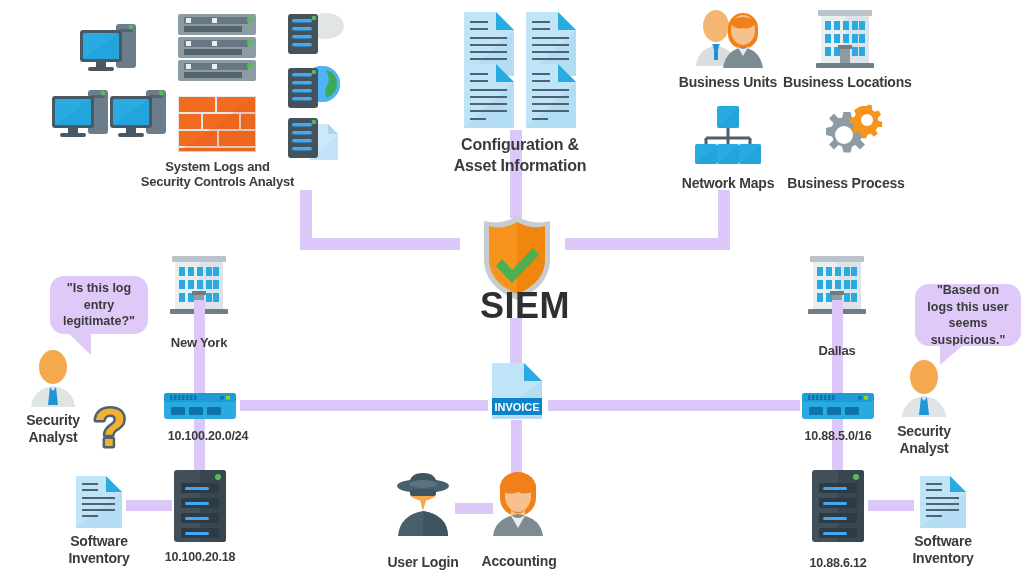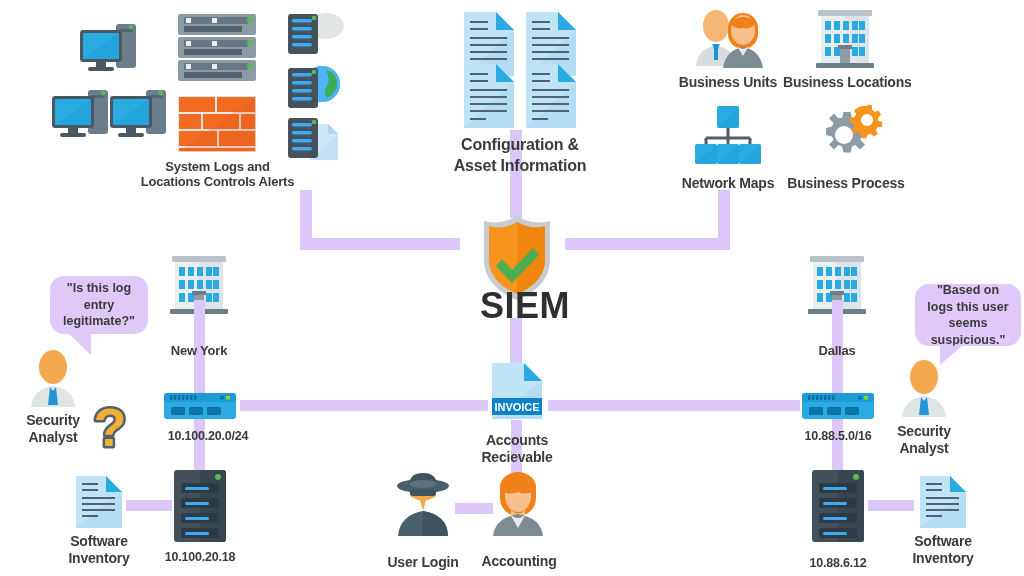--- a/index.html
+++ b/index.html
@@ -210,21 +210,21 @@
       <rect x="8" y="11" width="20" height="3.5" rx="1.7" fill="#3fa9f5"></rect>
       <rect x="8" y="19" width="20" height="3.5" rx="1.7" fill="#3fa9f5"></rect>
       <rect x="8" y="27" width="20" height="3.5" rx="1.7" fill="#3fa9f5"></rect>
       <rect x="8" y="35" width="20" height="3.5" rx="1.7" fill="#3fa9f5"></rect>
       <circle cx="30" cy="10" r="2.3" fill="#5cb85c"></circle>
     </svg>
   </div>
 
   <div class="lbl" style="left:110px; top:159px; width:215px;">
     <div>System Logs and</div>
-    <div>Locations Controls Alerts</div>
+    <div>Security Controls Analyst</div>
   </div>
 
   <div class="node" style="left:462px; top:10px;">
     <svg width="116" height="118" viewBox="0 0 116 118">
       <g>
         <path d="M2 2 h32 l18 18 v46 h-50 Z" fill="#bfe3f7"></path>
         <path d="M34 2 l18 18 h-18 Z" fill="#29abe2"></path>
         <path d="M2 66 L52 20 L52 66 Z" fill="#a9d8f2" opacity="0.55"></path>
         <g stroke="#4e6270" stroke-width="2">
           <line x1="8" y1="12" x2="26" y2="12"></line>
@@ -425,21 +425,21 @@
         <rect x="13" y="41" width="6" height="9"></rect>
           <rect x="22" y="41" width="6" height="9"></rect>
         <rect x="40" y="41" width="6" height="9"></rect>
           <rect x="47" y="41" width="6" height="9"></rect>
       </g>
       <rect x="28" y="42" width="10" height="16" fill="#8d9ba5"></rect>
       <rect x="26" y="39" width="14" height="4" fill="#6f7d87"></rect>
       <rect x="4" y="57" width="58" height="5" rx="1" fill="#6f7d87"></rect>
     </svg>
   </div>
-  <div class="lbl" style="left:149px; top:343px; width:100px;">New York</div>
+  <div class="lbl" style="left:149px; top:335px; width:100px;">New York</div>
 
   <div class="node" style="left:163px; top:392px; z-index:3;">
     <svg width="74" height="28" viewBox="0 0 74 28">
       <rect x="1" y="1" width="72" height="26" rx="3" fill="#29abe2"></rect>
       <rect x="1" y="1" width="72" height="9" rx="3" fill="#1f9cd6"></rect>
       <g fill="#0e74a8">
         <rect x="7" y="3" width="2.5" height="5"></rect>
           <rect x="11" y="3" width="2.5" height="5"></rect>
         <rect x="15" y="3" width="2.5" height="5"></rect>
           <rect x="19" y="3" width="2.5" height="5"></rect>
@@ -498,24 +498,20 @@
   </div>
 
   <div class="node" style="left:491px; top:362px; z-index:3;">
     <svg width="52" height="58" viewBox="0 0 52 58">
       <path d="M1 1 h32 l18 18 v38 h-50 Z" fill="#bfe3f7"></path>
       <path d="M33 1 l18 18 h-18 Z" fill="#29abe2"></path>
       <path d="M1 57 L51 19 L51 57 Z" fill="#a9d8f2" opacity="0.5"></path>
       <rect x="1" y="36" width="50" height="17" fill="#0b82c9"></rect>
       <text x="26" y="48.5" text-anchor="middle" font-family="Liberation Sans, sans-serif" font-size="11" font-weight="bold" fill="#ffffff">INVOICE</text>
     </svg>
-  </div>
-  <div class="lbl small" style="left:467px; top:432px; width:100px; z-index:7;">
-    <div>Accounts</div>
-    <div>Recievable</div>
   </div>
 
   <div class="node" style="left:392px; top:470px; z-index:3;">
     <svg width="62" height="68" viewBox="0 0 62 68">
       <ellipse cx="31" cy="16" rx="26" ry="7" fill="#48606b"></ellipse>
       <path d="M17 16 q0-13 14-13 q14 0 14 13 Z" fill="#3e5560"></path>
       <ellipse cx="31" cy="14" rx="14" ry="4" fill="#5b727d"></ellipse>
       <path d="M19 19 q12 6 24 0 v8 q-12 7 -24 0 Z" fill="#f4a94f"></path>
       <rect x="18" y="19" width="26" height="7" rx="2" fill="#3e5560"></rect>
       <path d="M27 27 l4 14 l4-14 z" fill="#f4a94f"></path>

